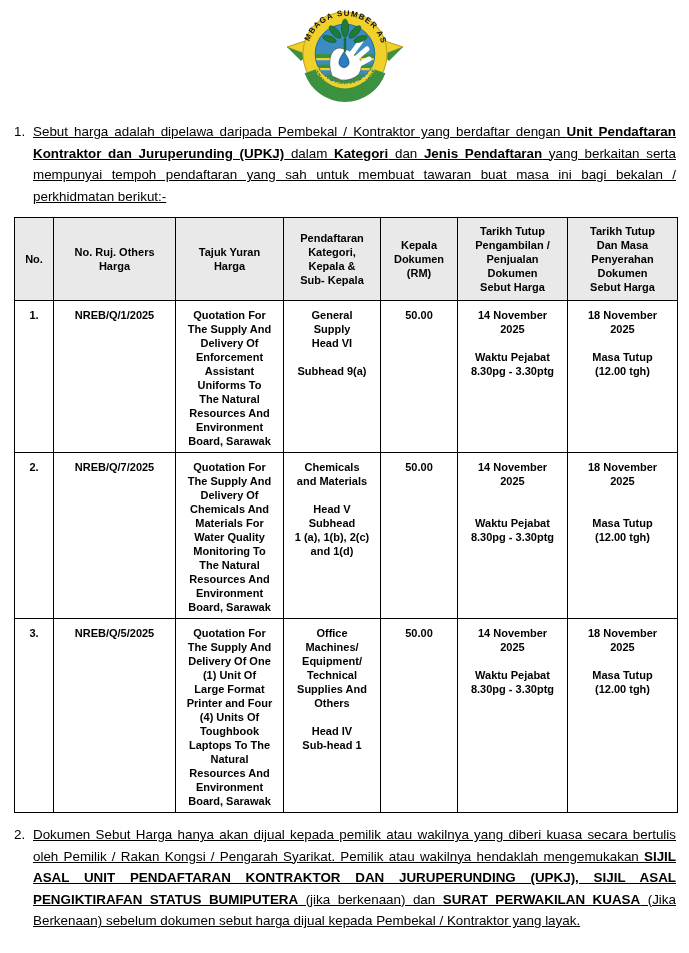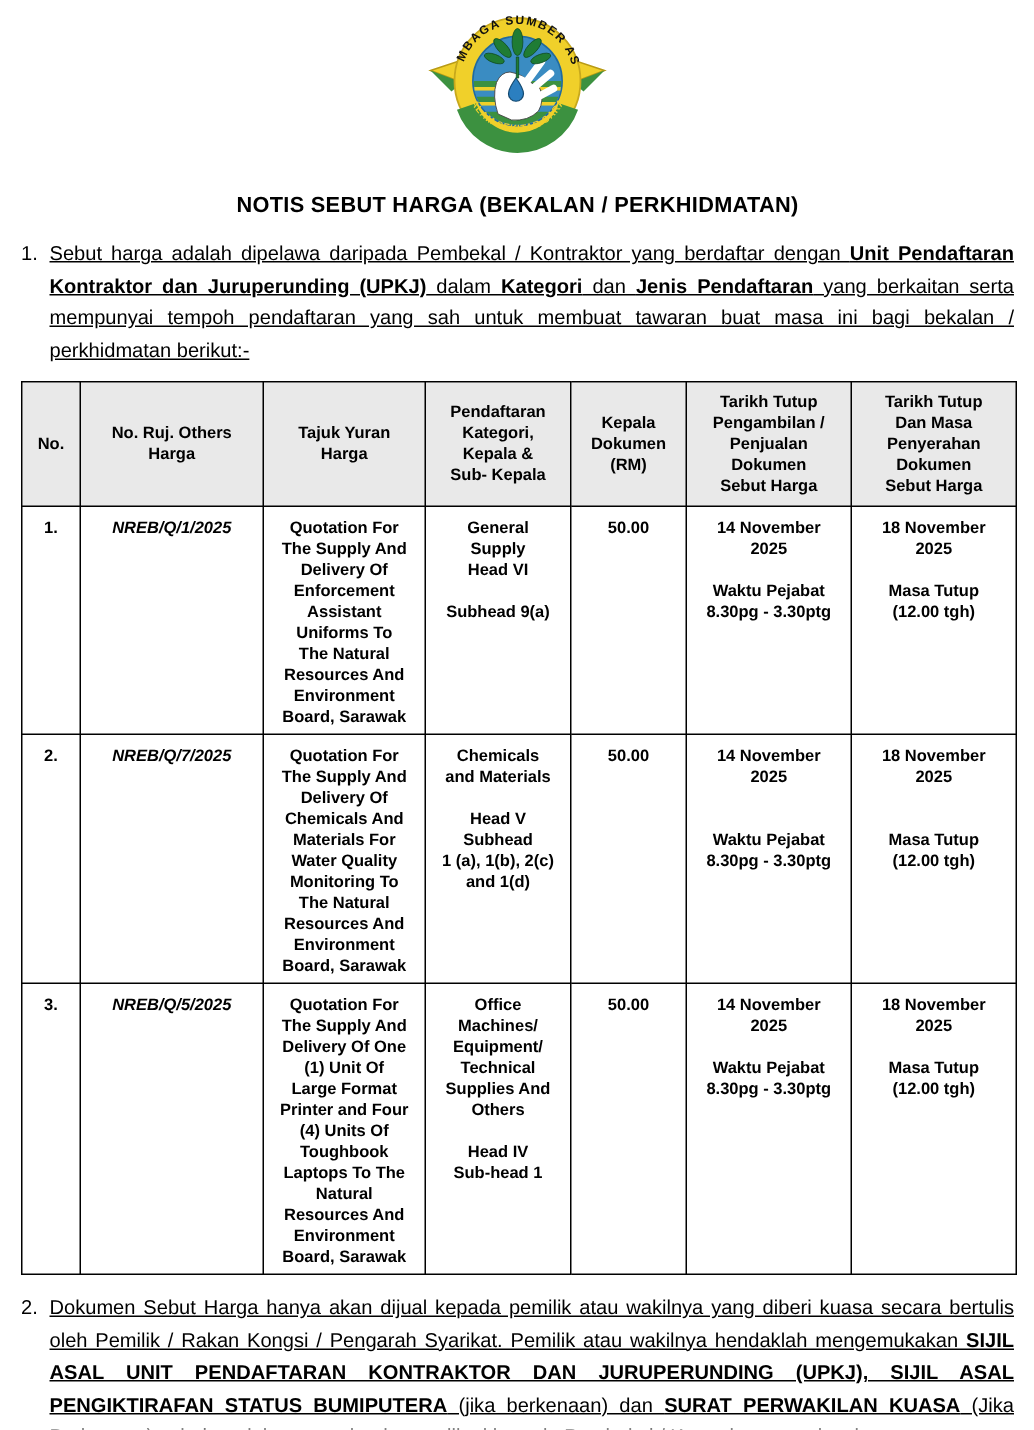--- a/index.html
+++ b/index.html
@@ -33,21 +33,21 @@
     white-space: pre-line; overflow: hidden;
   }
   table.quote th {
     background: #e9e9e9; text-align: center; vertical-align: middle;
     height: 76px; padding: 3px 2px;
   }
   table.quote td {
     vertical-align: top; text-align: center; padding: 7px 2px 4px;
     background: #ffffff;
   }
-  td.cell-left { text-align: left; padding-left: 8px; font-style: italic; }
+  td.cell-left { text-align: left; padding-left: 8px; }
   td.subject-left { text-align: left; padding-left: 7px; }
 </style>
 </head>
 <body>
 
 <div class="page">
 
   <div class="logo-wrap">
     <svg class="logo" width="128" height="96" viewBox="0 0 128 96">
       <defs>
@@ -107,21 +107,20 @@
 
       <text font-size="8" font-weight="bold" fill="#101010" letter-spacing="1.1">
         <textPath href="#arcTop" startOffset="50%" text-anchor="middle">LEMBAGA SUMBER ASLI</textPath>
       </text>
       <text font-size="6.4" font-weight="bold" fill="#f0d02a" letter-spacing="0.6">
         <textPath href="#arcBot" startOffset="50%" text-anchor="middle">DAN ALAM SEKITAR SARAWAK</textPath>
       </text>
     </svg>
   </div>
 
-  <div class="doc-title">NOTIS SEBUT HARGA (BEKALAN / PERKHIDMATAN)</div>
 
   <div class="para">
     <div class="para-num">1.</div>
     <div class="para-text"><span>Sebut harga adalah dipelawa daripada Pembekal / Kontraktor yang berdaftar dengan </span><span class="b">Unit Pendaftaran Kontraktor dan Juruperunding (UPKJ)</span><span> dalam </span><span class="b">Kategori</span><span> dan </span><span class="b">Jenis Pendaftaran</span><span> yang berkaitan serta mempunyai tempoh pendaftaran yang sah untuk membuat tawaran buat masa ini bagi bekalan / perkhidmatan berikut:-</span></div>
   </div>
 
   <table class="quote">
     <colgroup>
       <col style="width:39px">
         <col style="width:122px">

